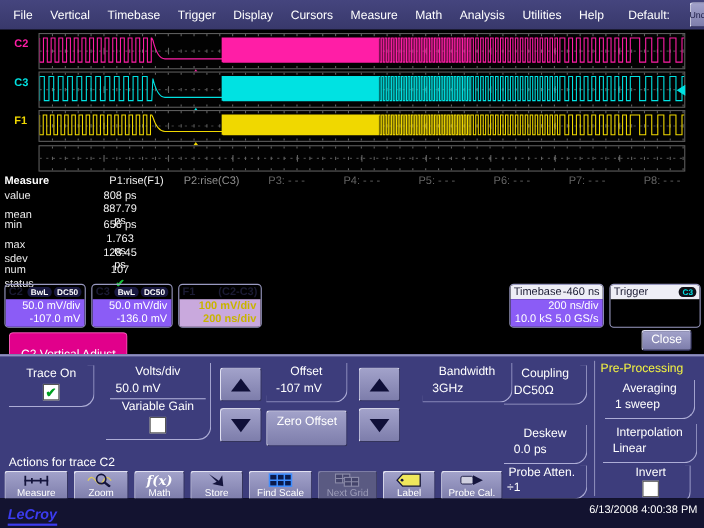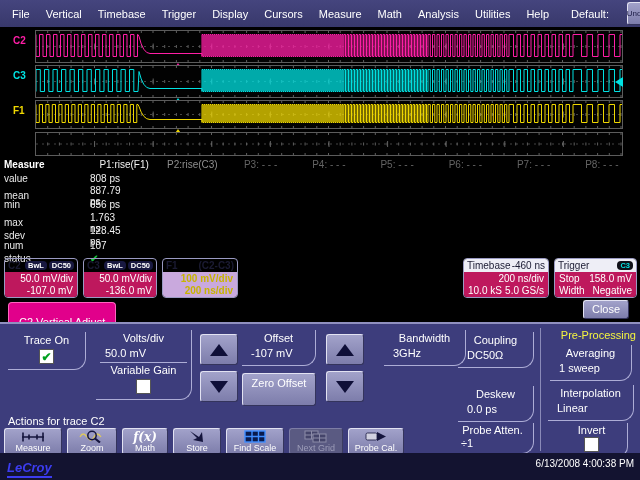--- a/index.html
+++ b/index.html
@@ -29,32 +29,32 @@
 
   
   #measure-table { position:absolute; left:4px; top:158px; width:632px; }
   .m-row { display:grid; grid-template-columns:86px repeat(8,1fr); height:13.4px; align-items:center; }
   .m-row .lbl { color:#e9e9e9; font-size:10px; }
   .m-head .lbl { font-weight:bold; color:#fff; }
   .m-cell { font-size:10px; text-align:center; }
   .m-cell.active { color:#f2f2f2; }
   .m-cell.dim { color:#8f8f8f; }
   .m-cell.off { color:#646464; }
-  .m-val { font-size:10px; color:#f2f2f2; text-align:left; padding-right:30px; }
+  .m-val { font-size:10px; color:#f2f2f2; text-align:center; padding-right:30px; }
   .m-val.check { color:#17c23a; font-weight:bold; }
 
   
   .desc { position:absolute; top:258px; height:40px; border-radius:4px; overflow:hidden;
     border:1px solid #9a9ac2; }
   .desc .hd { height:13px; display:flex; align-items:center; padding:0 3px; font-size:10px;
     font-weight:bold; color:#1b1b33; }
   .desc .hd .sp { flex:1; }
   .badge { background:#181840; color:#fff; font-size:7.5px; font-weight:bold; border-radius:4px;
     padding:0 3px; margin-left:2px; line-height:9px; }
-  .desc .bd { height:26px; background:#be185d; color:#fff; font-size:10px; text-align:right;
+  .desc .bd { height:26px; background:#8b5cf6; color:#fff; font-size:10px; text-align:right;
     padding:1px 4px 0; line-height:12px; }
   .desc .bd .two { display:flex; justify-content:space-between; }
   #desc-f1 .bd { background:#c9a9dd; color:#c8b400; font-weight:bold; }
   .desc.tb .hd { background:#eeeef6; font-weight:normal; }
   .badge.trg { background:#101018; color:#00e2e2; }
 
   
   #tabbar { position:absolute; left:0; top:299px; width:640px; height:23px; background:#000; }
   #tab-active { position:absolute; left:8px; top:3px; height:20px; background:#e1008b;
     color:#fff; font-size:11px; padding:13px 10px 0; border-radius:4px 4px 0 0;
@@ -71,21 +71,21 @@
   .cb { width:15px; height:15px; background:#fff; border:1px solid #555; margin:1px auto 2px;
     font-size:12px; font-weight:bold; color:#00a020; text-align:center; line-height:14px; }
   .spin { position:absolute; width:38px; }
   .spin .sbtn { height:31px; margin-bottom:6px; display:flex; align-items:center; justify-content:center; }
   .tri-up { width:0; height:0; border-left:9px solid transparent; border-right:9px solid transparent;
     border-bottom:12px solid #0f0f38; }
   .tri-dn { width:0; height:0; border-left:9px solid transparent; border-right:9px solid transparent;
     border-top:12px solid #0f0f38; }
   #zero-offset-btn { position:absolute; left:242px; top:49px; width:74px; height:33px;
     font-size:11px; text-align:center; line-height:14px; padding-top:2px; }
-  #preproc-title { position:absolute; left:546px; top:5px; width:90px; text-align:right;
+  #preproc-title { position:absolute; left:546px; top:5px; width:90px; text-align:left;
     color:#f4f440; font-size:11px; }
   #vsep { position:absolute; left:540px; top:4px; width:1px; height:123px; background:#8a8ab8; }
   #actions-label { position:absolute; left:8px; top:91px; color:#fff; font-size:11px; }
   #action-row { position:absolute; left:4px; top:104px; display:flex; gap:5px; }
   .abtn { height:27px; padding:1px 5px 0; display:flex; flex-direction:column; align-items:center;
     justify-content:space-between; }
   .abtn .alabel { font-size:9px; color:#fff; line-height:10px; padding-bottom:1px; }
   .abtn .aicon { height:13px; display:flex; align-items:center; }
   .abtn.disabled { background:#5a5a82; border-color:#7d7da5 #3c3c60 #3c3c60 #7d7da5; }
   .abtn.disabled .alabel { color:#9c9cb8; }
@@ -300,30 +300,20 @@
         <span>5.0 GS/s</span>
       </div>
     </div>
   </div>
   <div class="desc tb" id="desc-trigger" style="left:554px; width:83px;">
     <div class="hd">
       <span>Trigger</span>
         <span class="sp"></span>
       <span class="badge trg">C3</span>
     </div>
-    <div class="bd">
-      <div class="two">
-        <span>Stop</span>
-        <span>158.0 mV</span>
-      </div>
-      <div class="two">
-        <span>Width</span>
-        <span>Negative</span>
-      </div>
-    </div>
   </div>
 
   <div id="tabbar">
     <div id="tab-active">C2 Vertical Adjust</div>
     <div id="close-btn" class="raised">Close</div>
   </div>
 
   <div id="dialog">
 
     <div class="dlg-group" style="left:8px; top:8px; width:78px;">
@@ -446,20 +436,29 @@
         <span class="aicon">
           <svg width="24" height="13" viewBox="0 0 24 13">
               <rect x="1" y="1" width="13" height="8" fill="#44446a" stroke="#8b8ba8" stroke-width="1"></rect>
               <path d="M1 5 H14 M7.5 1 V9" stroke="#8b8ba8"></path>
               <rect x="9" y="4" width="13" height="8" fill="#44446a" stroke="#8b8ba8" stroke-width="1"></rect>
               <path d="M9 8 H22 M15.5 4 V12" stroke="#8b8ba8"></path>
             </svg>
         </span>
         <span class="alabel">Next Grid</span>
       </div>
+      <div class="abtn raised" style="width:48px;">
+        <span class="aicon">
+          <svg width="24" height="13" viewBox="0 0 24 13">
+              <polygon points="1,6.5 6,1 22,1 22,12 6,12" fill="#f0e75c" stroke="#15153d" stroke-width="1.2"></polygon>
+              <circle cx="5.5" cy="6.5" r="1.3" fill="#15153d"></circle>
+            </svg>
+        </span>
+        <span class="alabel">Label</span>
+      </div>
       <div class="abtn raised" style="width:56px;">
         <span class="aicon">
           <svg width="24" height="13" viewBox="0 0 24 13">
               <rect x="2" y="3" width="11" height="7" rx="1.5" fill="#d0d0e0" stroke="#15153d" stroke-width="0.8"></rect>
               <polygon points="13,2 22,6.5 13,11" fill="#15153d"></polygon>
             </svg>
         </span>
         <span class="alabel">Probe Cal.</span>
       </div>
     </div>

